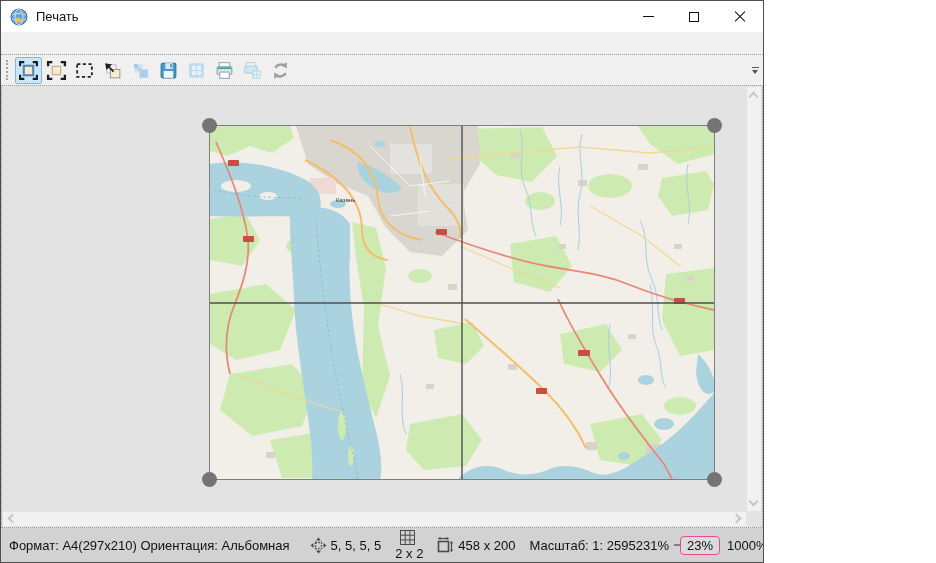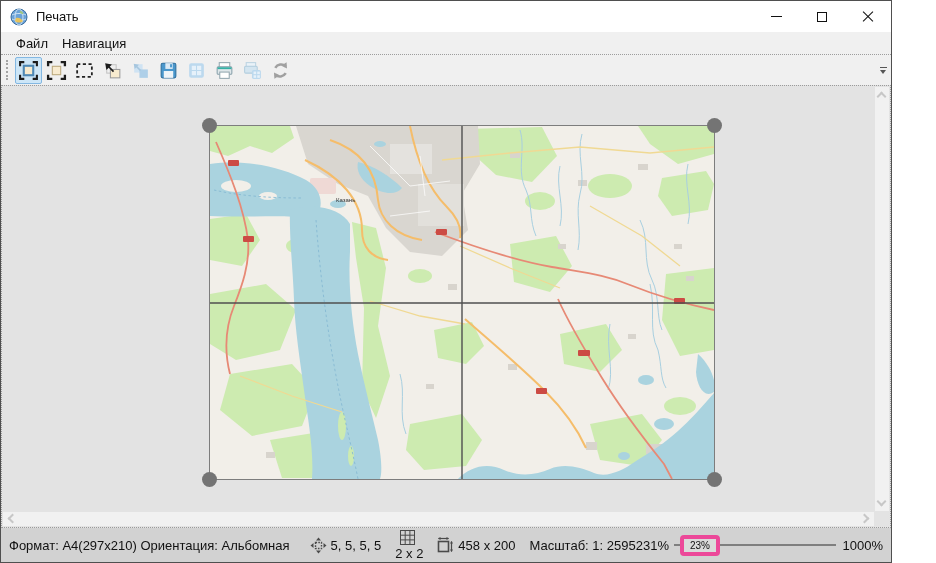--- a/index.html
+++ b/index.html
@@ -1,17 +1,17 @@
 <!DOCTYPE html>
 <html><head>
 <meta charset="utf-8">
 <style>
   * { margin:0; padding:0; box-sizing:border-box; }
   html,body { width:936px; height:563px; font-family:"Liberation Sans", sans-serif; }
-  .window { position:relative; width:892px; height:563px; background:#f0f0f0;
+  .window { position:relative; width:764px; height:563px; background:#f0f0f0;
             border:1px solid #4f4f4f; overflow:hidden;padding-left:36px; }
 
   
   .titlebar { position:absolute; left:0; top:0; right:0; height:31px; background:#ffffff;
               display:flex; align-items:center; padding-left:9px; }
   .titlebar .app-icon { width:18px; height:18px; margin-right:8px; flex:none; }
   .titlebar .title { font-size:13px; color:#111; }
   .win-controls { margin-left:auto; display:flex; height:100%; }
   .win-btn { width:46px; height:100%; display:flex; align-items:center; justify-content:center; cursor:default; }
   .glyph-min { width:11px; height:1px; background:#111; }
@@ -59,22 +59,22 @@
   .handle.tl { left:-8px; top:-8px; } .handle.tr { right:-8px; top:-8px; }
   .handle.bl { left:-8px; bottom:-8px; } .handle.br { right:-8px; bottom:-8px; }
 
   
   .statusbar { position:absolute; left:0; bottom:0; right:0; height:34px; background:#d2d2d2;
                display:flex; align-items:center; padding:0 8px; font-size:13px; color:#111;margin-top:16px; }
   .sb-group { display:flex; align-items:center; white-space:nowrap; }
   .sb-icon { width:17px; height:17px; margin-right:4px; flex:none; }
   .zoom-group { margin-left:auto; display:flex; align-items:center; width:266px; }
   .zoom-tick { width:6px; height:2px; background:#7f7f7f; margin-left:5px; }
-  .zoom-bubble { border:4px solid #ec4899; border-radius:4px; background:#dadada;
-                 padding:1px 6px; font-size:10px; }
+  .zoom-bubble { border:1px solid #ec4899; border-radius:4px; background:#dadada;
+                 padding:1px 6px; font-size:13px; }
   .zoom-track { flex:1; height:2px; background:#7f7f7f; margin-right:7px; }
 </style>
 </head>
 <body>
 
 <div class="window">
 
   <div class="titlebar">
     <svg class="app-icon" viewBox="0 0 18 18">
       <circle cx="9" cy="9" r="8" fill="#6aa2d8" stroke="#3c6e9f"></circle>
@@ -91,24 +91,20 @@
         </div>
       <div class="win-btn">
           <span class="glyph-max"></span>
         </div>
       <div class="win-btn">
           <span class="glyph-close"></span>
         </div>
     </div>
   </div>
 
-  <div class="menubar">
-    <span class="menu-item">Файл</span>
-    <span class="menu-item">Навигация</span>
-  </div>
 
   <div class="toolbar">
     <span class="grip"></span>
 
     <div class="tb-btn selected">
       <svg viewBox="0 0 20 20">
         <g stroke="#1c1c1c" stroke-width="2" fill="none">
           <path d="M2,6 V2 H6"></path>
             <path d="M14,2 H18 V6"></path>
             <path d="M18,14 V18 H14"></path>

